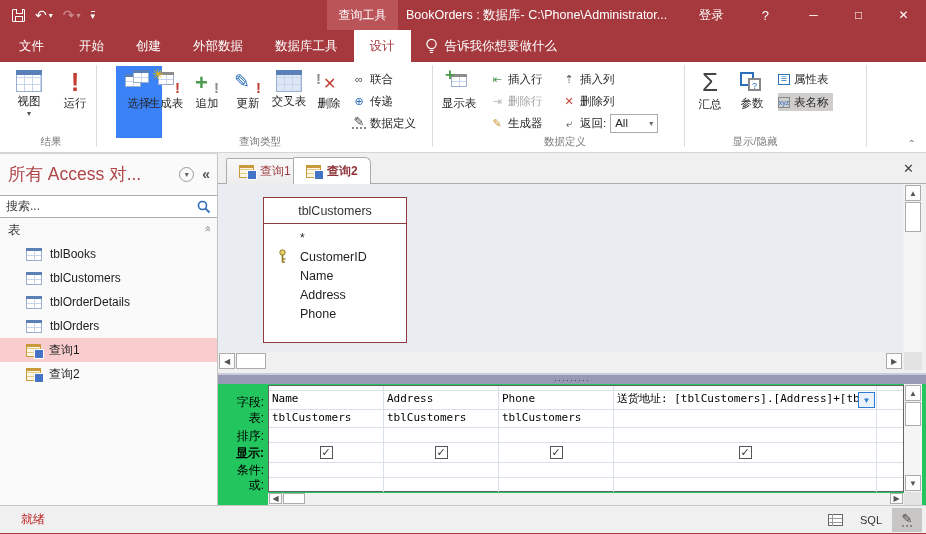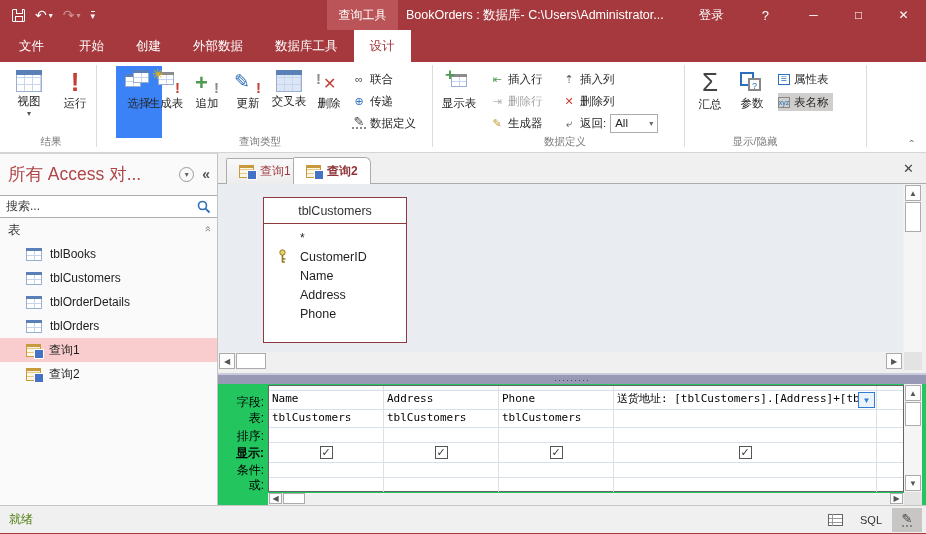--- a/index.html
+++ b/index.html
@@ -115,21 +115,21 @@
   .gtext { font-family:"DejaVu Sans Mono","Liberation Mono",monospace; font-size:11px; padding:1px 3px; color:#000; }
   .gcheck { display:flex; align-items:center; justify-content:center; }
   .cbox { width:13px; height:13px; border:1px solid #555; background:#fff; display:flex; align-items:center; justify-content:center; font-size:11px; color:#333; line-height:11px; }
   .cbox:after { content:"✓"; }
   .fieldcombo { position:absolute; right:1px; top:1px; width:17px; height:16px; border:1px solid #2E7CD6; background:#EAF3FD; color:#2E7CD6; font-size:8px; display:flex; align-items:center; justify-content:center; }
   .hscroll-bot { position:absolute; left:50px; top:109px; width:636px; height:12px; background:#F0F0F0; }
   .vscroll-bot { position:absolute; left:686px; top:0px; width:18px; height:121px; }
 
   
   .statusbar { position:absolute; left:0; top:505px; width:926px; height:28px; background:#F0F0F0; border-top:1px solid #C6C6C6; display:flex; align-items:center; }
-  .status-text { padding-left:9px; font-size:12px; color:#4d7c0f; }
+  .status-text { padding-left:21px; font-size:12px; color:#b91c1c; }
   .status-right { position:absolute; right:4px; top:0; height:27px; display:flex; align-items:center; gap:6px; }
   .sbtn { width:30px; height:24px; display:flex; align-items:center; justify-content:center; color:#333; cursor:pointer; }
   .sbtn.pressed { background:#C8C6C4; }
   .sql-label { font-size:11px; color:#333; }
   .dsico { width:15px; height:12px; border:1px solid #666; background:repeating-linear-gradient(180deg, transparent 0 3px, #999 3px 4px), #fff; position:relative; }
   .dsico:before { content:""; position:absolute; left:3px; top:-1px; bottom:-1px; width:1px; background:#999; }
   .penruler { font-size:13px; color:#444; border-bottom:2px dotted #888; line-height:12px; }
 </style>
 </head>
 <body>
@@ -147,37 +147,44 @@
         </span>
       <span class="qbtn dim">
           <span>↷</span>
           <span class="dd">▾</span>
         </span>
       <span class="qbtn">
           <span class="qat-custom">▾</span>
         </span>
     </div>
     <div class="ctx-tool">查询工具</div>
-    <div class="win-title">BookOrders : 数据库- C:\Users\Administrator...</div>
+    <div class="win-title">BookOrders : 数据库- C:\Phone\Administrator...</div>
     <div class="tb-right">
       <span class="signin">登录</span>
       <span class="helpq">?</span>
       <span class="winbtn">─</span>
       <span class="winbtn">□</span>
       <span class="winbtn">✕</span>
     </div>
   </div>
 
   <div class="tabrow">
     <div class="rtab file">文件</div>
     <div class="rtab">开始</div>
     <div class="rtab">创建</div>
     <div class="rtab">外部数据</div>
     <div class="rtab">数据库工具</div>
     <div class="rtab active">设计</div>
+    <div class="tellme">
+      <svg width="13" height="17" viewBox="0 0 13 17">
+          <circle cx="6.5" cy="6" r="4.6" fill="none" stroke="#fff" stroke-width="1.2"></circle>
+          <path d="M4.5 12.5h4M5 14.5h3" stroke="#fff" stroke-width="1.2"></path>
+        </svg>
+      <span>告诉我你想要做什么</span>
+    </div>
   </div>
 
   <div class="ribbon">
 
     <div class="bigbtn" style="left:6px;">
       <span class="tblico"></span>
       <span class="blabel">视图</span>
       <span class="dd">▾</span>
     </div>
     <div class="bigbtn" style="left:52px;">

